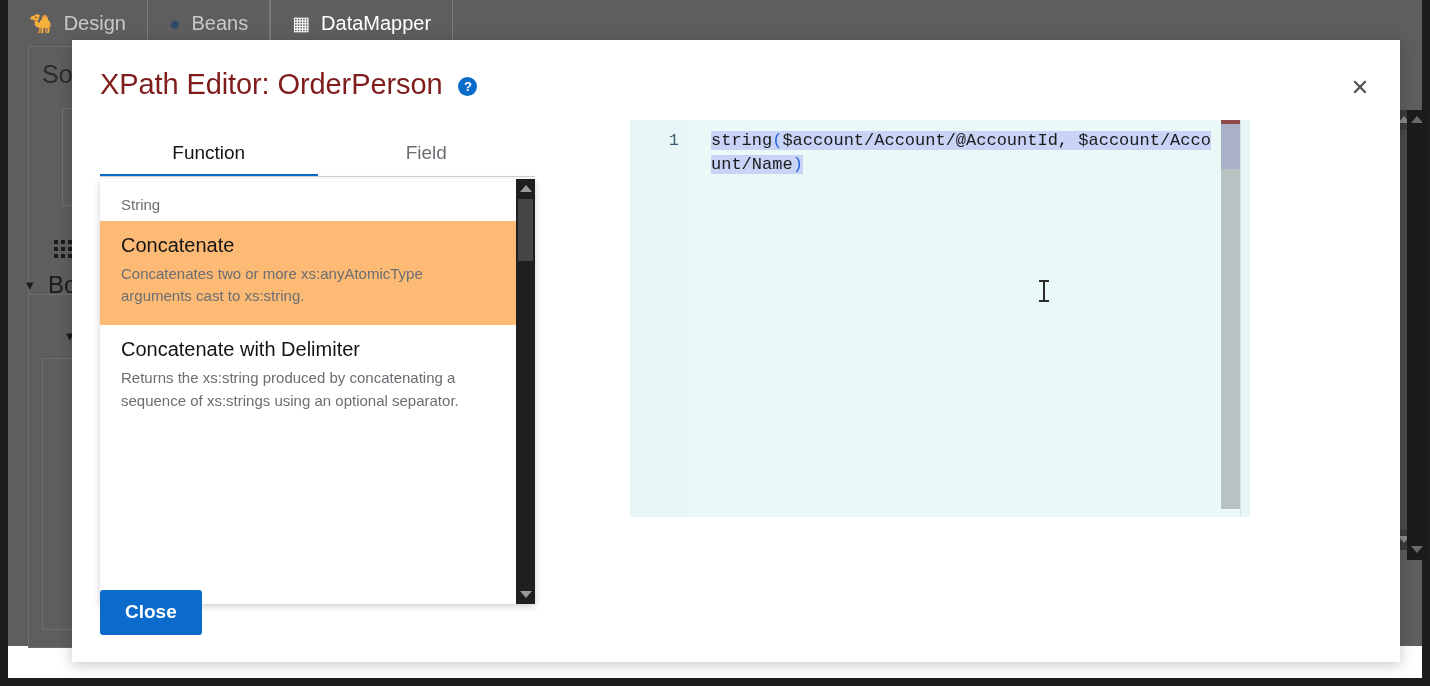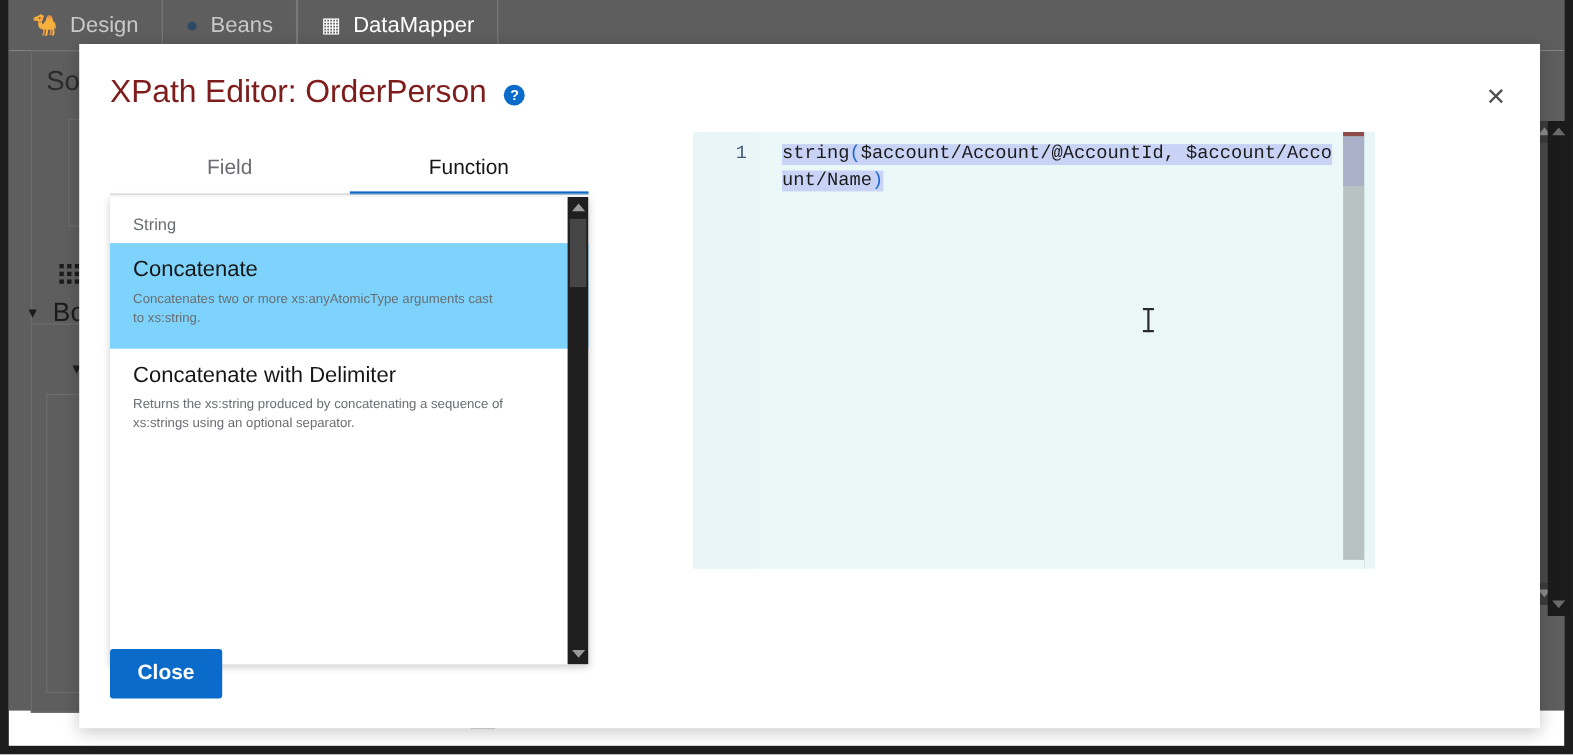--- a/index.html
+++ b/index.html
@@ -266,30 +266,30 @@
   .fn-group-label {
     padding: 17px 21px 8px 21px;
     font-size: 15px;
     color: #6a6e73;
   }
   .fn-item {
     padding: 11px 21px 18px 21px;
     cursor: pointer;
   }
   .fn-item.selected {
-    background: #7dd3fc;
+    background: #fdba74;
   }
   .fn-item-name {
     font-size: 20px;
     color: #151515;
     line-height: 1.35;
     margin-bottom: 4px;
   }
   .fn-item-desc {
-    font-size: 12px;
+    font-size: 15px;
     color: #6a6e73;
     line-height: 1.48;
     max-width: 340px;
   }
 
   
   .list-scroll {
     position: absolute;
     right: 0;
     top: 0;
@@ -500,22 +500,22 @@
   <div class="modal">
 
     <div class="modal-title">
       <span class="modal-title-text">XPath Editor: OrderPerson</span>
       <span class="help-icon">?</span>
     </div>
 
     <button class="modal-close">✕</button>
 
     <div class="tabs">
+      <button class="tab active">Function</button>
       <button class="tab">Field</button>
-      <button class="tab active">Function</button>
     </div>
     <div class="tabs-underline"></div>
 
     <div class="fn-list-wrap">
       <div class="fn-list">
         <div class="fn-group-label">String</div>
 
         <div class="fn-item selected">
           <div class="fn-item-name">Concatenate</div>
           <div class="fn-item-desc">Concatenates two or more xs:anyAtomicType arguments cast to xs:string.</div>

